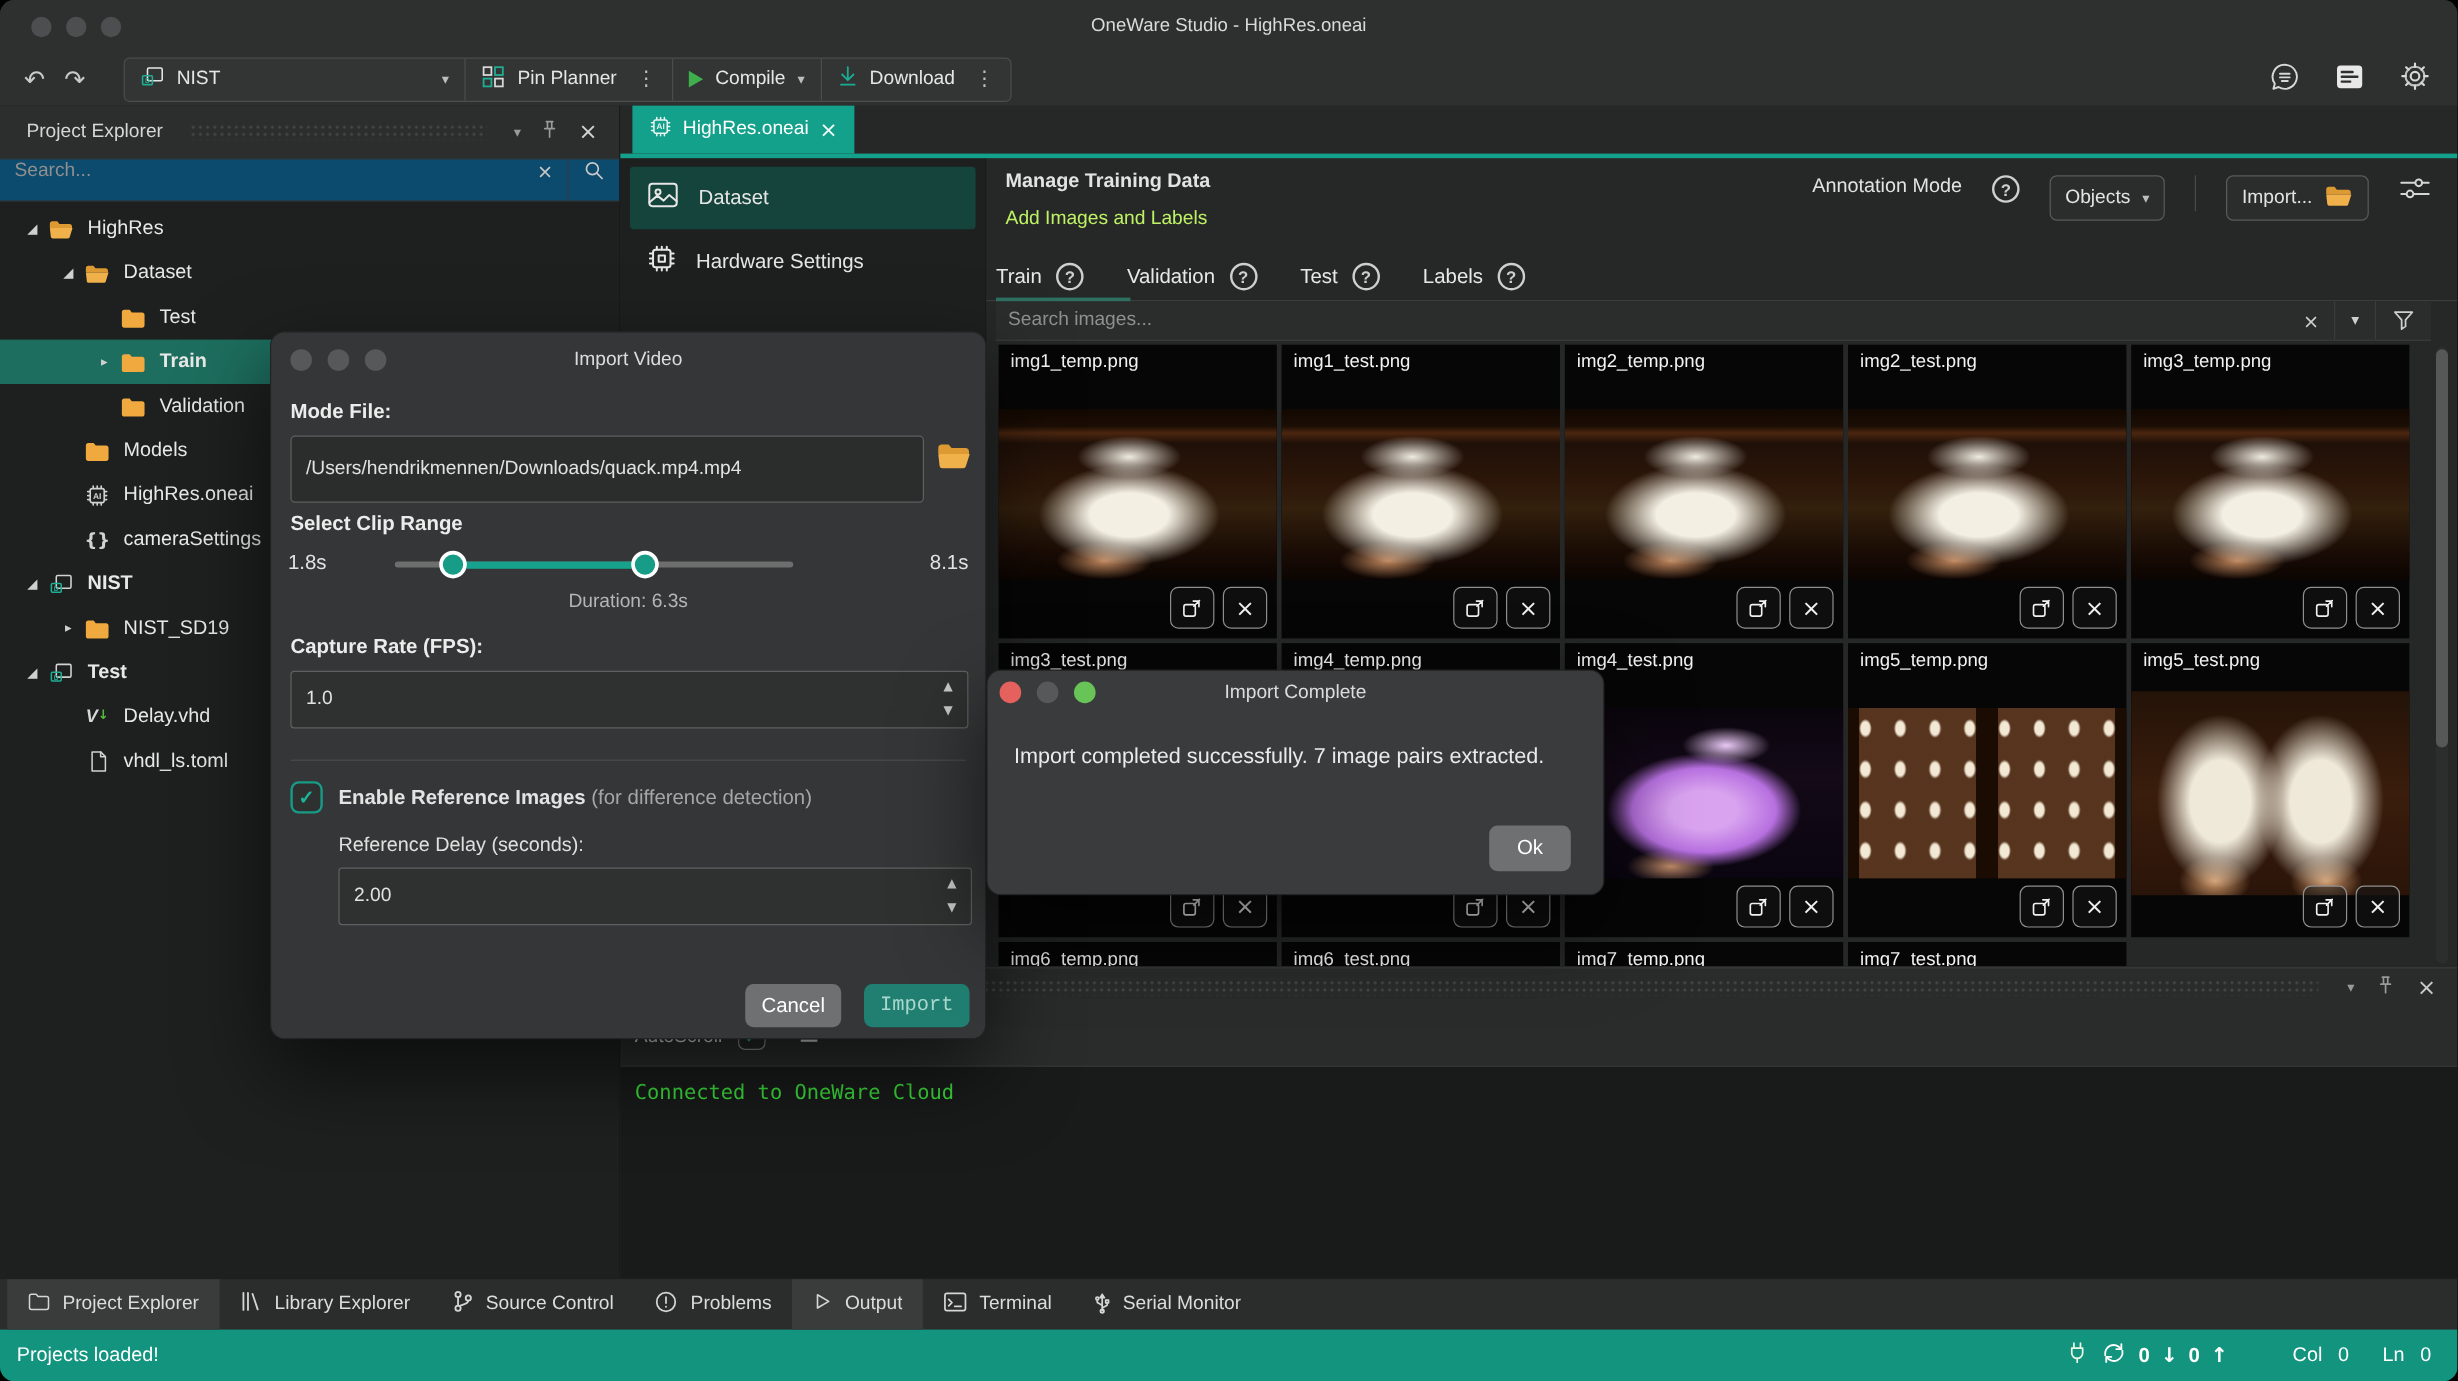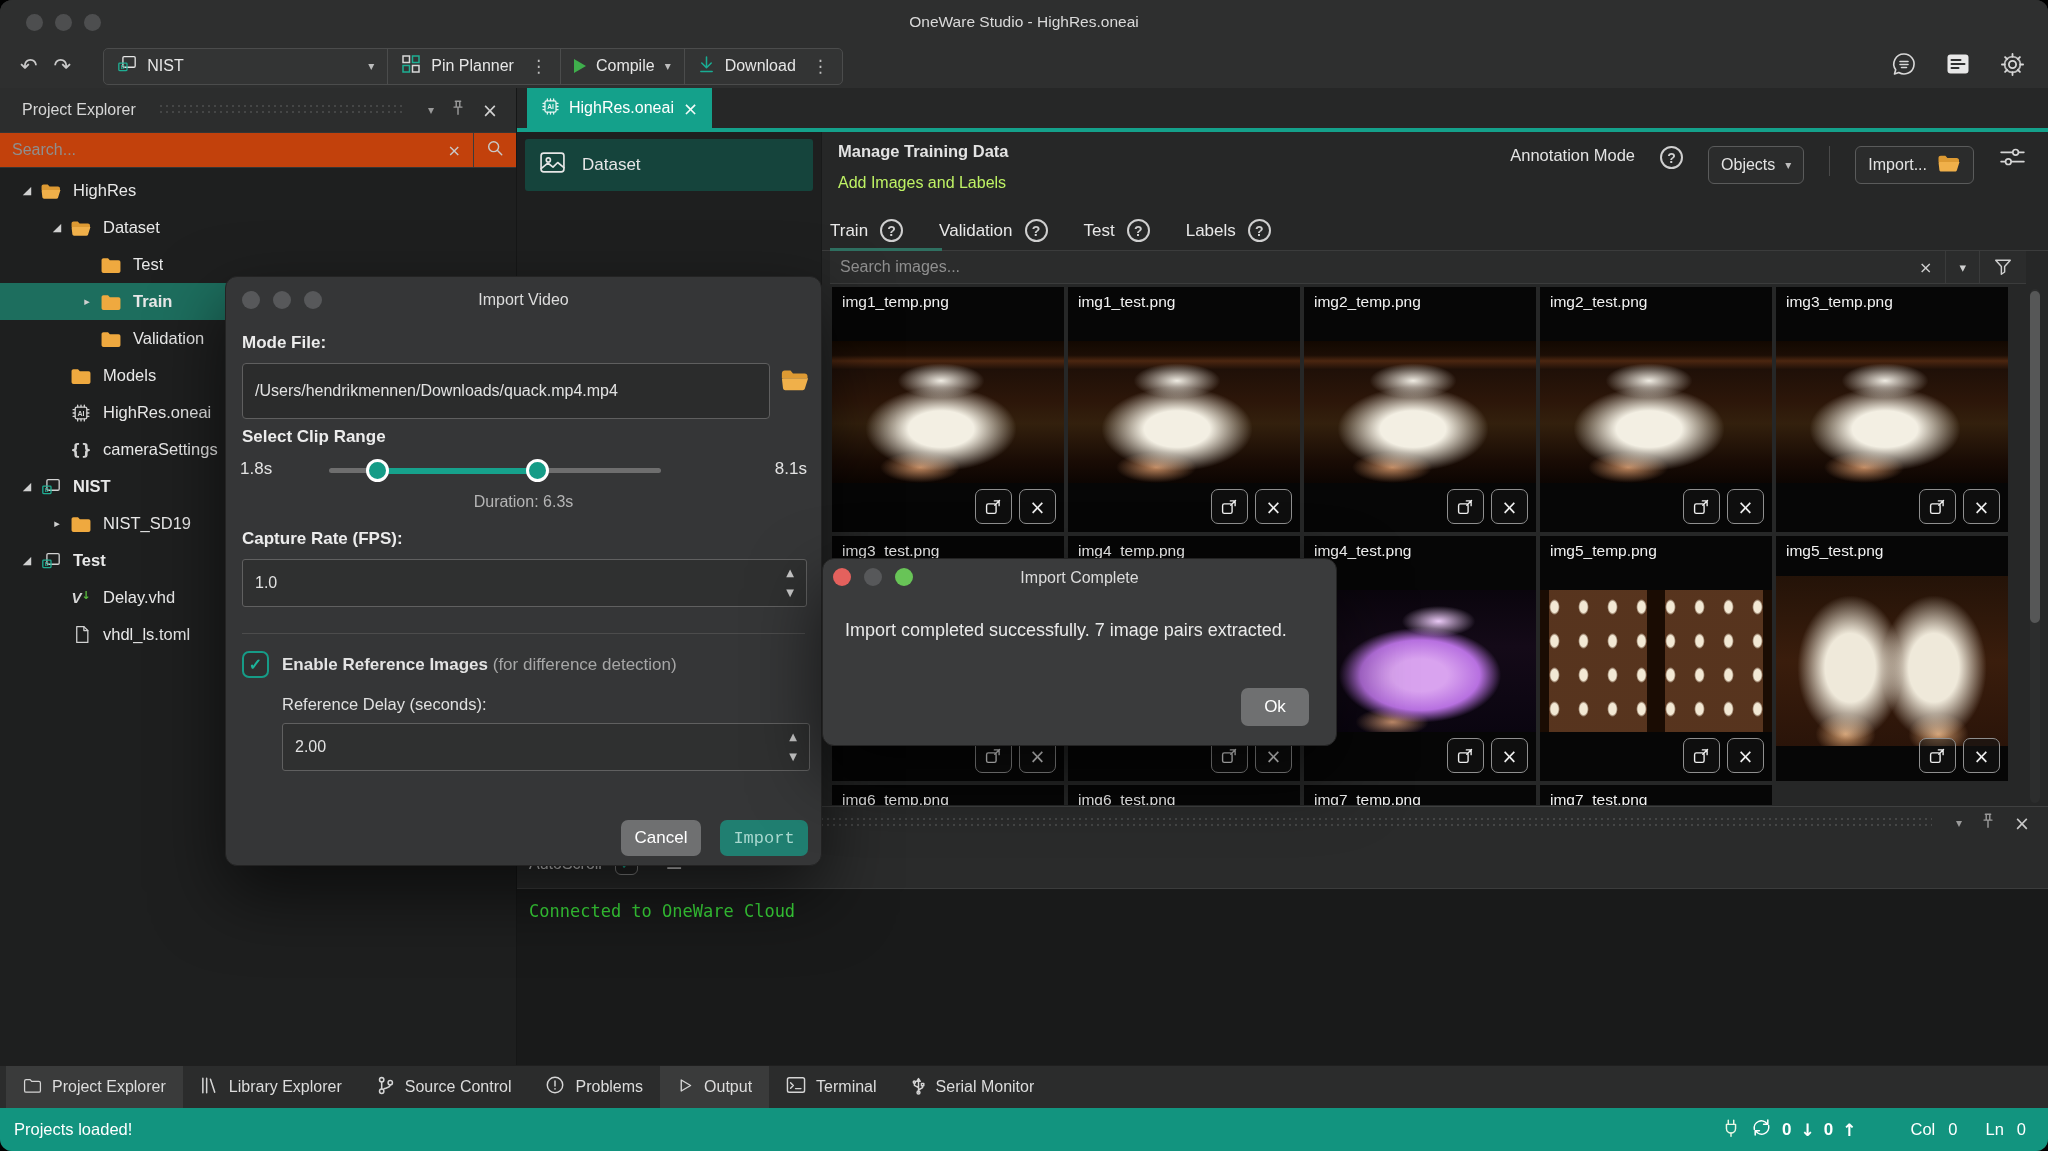--- a/index.html
+++ b/index.html
@@ -26,21 +26,21 @@
   .kebab{font-size:17px;color:#bdbdbd;margin-left:6px;}
   .play-tri{width:0;height:0;border-left:12px solid #3fae4c;border-top:7px solid transparent;border-bottom:7px solid transparent;}
   .tb-right{margin-left:auto;display:flex;align-items:center;gap:28px;color:#d8d8d8;}
 
   
   .mid{display:flex;height:977px;}
   .left-panel{width:517px;display:flex;flex-direction:column;border-right:1px solid #161717;background:#232424;}
   .pe-header{height:44px;display:flex;align-items:center;padding:0 18px 0 22px;gap:16px;color:#d6d6d6;background:#2c2d2d;}
   .dots{flex:1;height:14px;margin:0 6px;background-image:radial-gradient(circle,#454646 1.1px,transparent 1.3px);background-size:6px 6px;}
   .dim{color:#9a9a9a;}
-  .pe-search{height:36px;display:flex;align-items:center;background:#c2410c;border-top:1px solid #343535;border-bottom:1px solid #343535;}
+  .pe-search{height:36px;display:flex;align-items:flex-start;background:#0c4a6e;border-top:1px solid #343535;border-bottom:1px solid #343535;}
   .pe-search input{flex:1;background:transparent;border:none;outline:none;color:#dddddd;font-size:16px;padding-left:12px;font-family:inherit;}
   .pe-search input::placeholder{color:#8f8f8f;}
   .sicon{padding:0 12px;color:#c9c9c9;}
   .vsep{width:1px;align-self:stretch;background:#3a3b3b;}
   .pe-tree{flex:1;background:#1e1f1f;padding-top:4px;overflow:hidden;}
   .trow{height:37px;display:flex;align-items:center;white-space:nowrap;}
   .trow .exp{width:22px;font-size:11px;color:#d0d0d0;text-align:center;flex:none;}
   .trow .ticon{width:26px;margin-right:9px;display:flex;justify-content:center;flex:none;color:#d2d2d2;}
   .lvl0{padding-left:16px;} .lvl1{padding-left:46px;} .lvl2{padding-left:76px;}
   .trow.sel{background:#1d6e5e;}
@@ -402,20 +402,28 @@
       <div class="editor-body">
         <div class="side-nav">
           <div class="nav-item sel">
             <span><svg width="27" height="23" viewBox="0 0 26 22" class="s">
                   <rect x="2" y="2" width="22" height="18" rx="2.5"></rect>
                   <circle cx="9" cy="8.5" r="2"></circle>
                   <path d="M2 17l6.5-5.5 5 4 4.5-4.5 6 5"></path>
                 </svg></span>
             <span>Dataset</span>
           </div>
+          <div class="nav-item">
+            <span><svg width="25" height="25" viewBox="0 0 24 24" class="s">
+                  <rect x="5" y="5" width="14" height="14" rx="2"></rect>
+                  <rect x="9.5" y="9.5" width="5" height="5"></rect>
+                  <path d="M8 2.5v2M12 2.5v2M16 2.5v2M8 19.5v2M12 19.5v2M16 19.5v2M2.5 8h2M2.5 12h2M2.5 16h2M19.5 8h2M19.5 12h2M19.5 16h2"></path>
+                </svg></span>
+            <span>Hardware Settings</span>
+          </div>
         </div>
 
         <div class="content">
           <div class="chead-title">Manage Training Data</div>
           <div class="chead-sub">Add Images and Labels</div>
           <div class="chead-right">
             <span style="font-size:16.5px">Annotation Mode</span>
             <span class="qicon">?</span>
             <div class="obox">
               <span>Objects</span>

